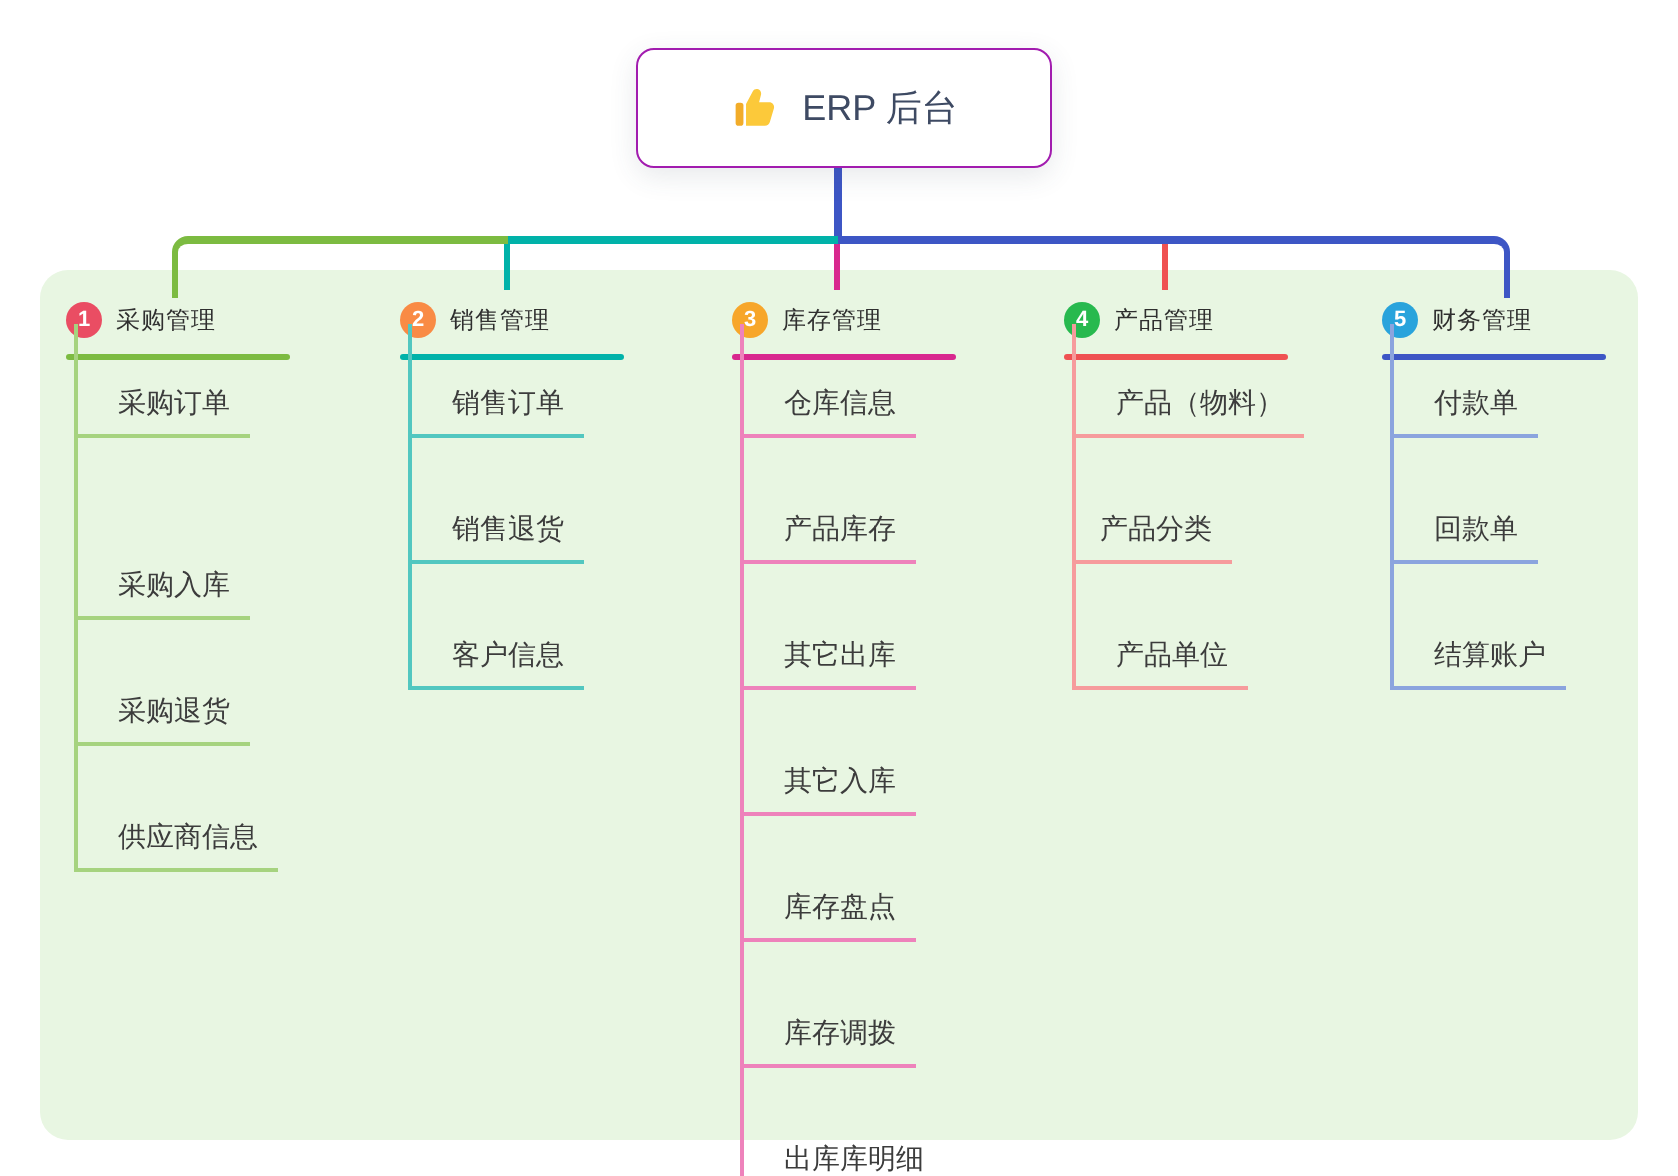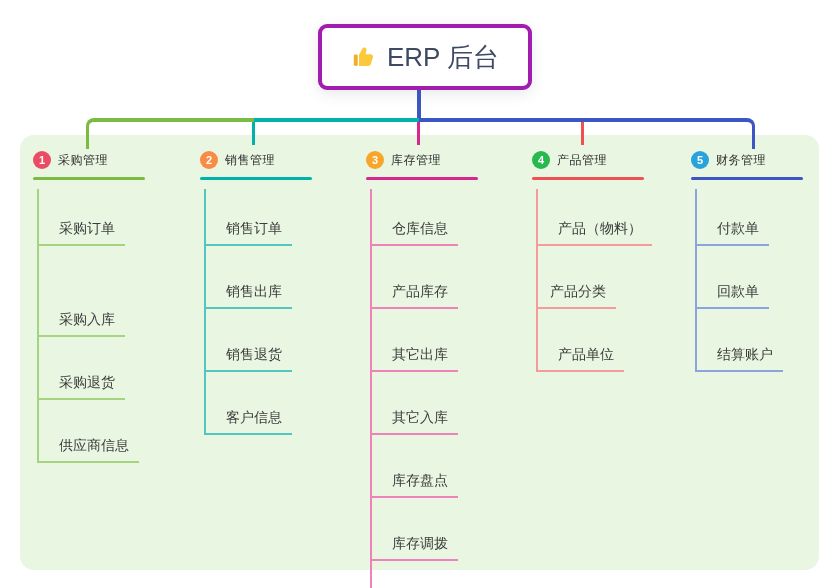--- a/index.html
+++ b/index.html
@@ -6,45 +6,45 @@
   html,body { margin:0; padding:0; background:#ffffff; }
   body { font-family:"Liberation Sans","DejaVu Sans",sans-serif; }
   #canvas { position:relative; width:839px; height:588px; background:#ffffff; overflow:hidden; }
 
   
   #panel { position:absolute; left:20px; top:135px; width:799px; height:435px;
            background:#e8f6e2; border-radius:14px; }
 
   
   #root-node { position:absolute; left:318px; top:24px; width:206px; height:58px;
-               background:#ffffff; border-radius:9px; border:4px solid #a21caf;
+               background:#ffffff; border-radius:9px; border:1px solid #a21caf;
                box-shadow:0 4px 14px rgba(60,70,90,.12);
                display:flex; align-items:center; justify-content:center; gap:10px;
-               font-size:26px; color:#3e4a63; font-weight:500; cursor:default; }
+               font-size:18px; color:#3e4a63; font-weight:500; cursor:default; }
   #root-node svg { display:block; }
 
   
   .hline,.vline,.corner { position:absolute; }
   #root-stem   { left:417px; top:82px;  width:4px;  height:40px; }
   #bus-left    { left:86px;  top:118px; width:168px; height:27px;
                  border-top:4px solid; border-left:3px solid; border-top-left-radius:8px; }
   #bus-mid     { left:254px; top:118px; width:165px; height:4px; }
   #bus-right   { left:419px; top:118px; width:333px; height:27px;
                  border-top:4px solid; border-right:3px solid; border-top-right-radius:8px; }
   .drop        { top:122px; width:3px; height:23px; }
 
   
   .branch { position:absolute; top:150px; width:160px; }
   .branch-header { display:flex; align-items:center; gap:7px; height:20px; cursor:default; }
   .badge { width:18px; height:18px; border-radius:50%; color:#ffffff; font-size:11px;
            display:flex; align-items:center; justify-content:center; flex:0 0 18px;
            font-weight:bold; }
   .branch-title { font-size:12px; color:#2f2f2f; letter-spacing:.5px; white-space:nowrap; }
   .title-underline { width:112px; height:3px; border-radius:2px; margin-top:7px; }
-  .children { list-style:none; margin:0; padding:0; position:absolute; left:4px; top:39px;
+  .children { list-style:none; margin:0; padding:0; position:absolute; left:4px; top:12px;
               border-left:2px solid; }
   .children li { height:55px; width:max-content; display:flex; align-items:flex-end;
                  padding:0 10px 6px 20px; border-bottom:2px solid;
                  font-size:14px; color:#3c3c3c; white-space:nowrap; cursor:default; }
   .children li:first-child { height:49px; }
 </style>
 </head>
 <body>
 
 <div id="canvas">
@@ -83,21 +83,20 @@
       </ul>
     </div>
   <div class="branch" style="left:200px">
       <div class="branch-header">
         <span class="badge" style="background: rgb(249, 139, 69);">2</span>
         <span class="branch-title">销售管理</span>
       </div>
       <div class="title-underline" style="background: rgb(0, 178, 169);"></div>
       <ul class="children" style="border-left-color: rgb(82, 199, 192);">
         <li style="border-bottom-color: rgb(82, 199, 192);">销售订单</li>
-        <li style="border-bottom-color: rgb(82, 199, 192);">销售出库</li>
         <li style="border-bottom-color: rgb(82, 199, 192); font-family: Liberation Mono, monospace;">销售退货</li>
         <li style="border-bottom-color: rgb(82, 199, 192);">客户信息</li>
       </ul>
     </div>
   <div class="branch" style="left:366px">
       <div class="branch-header">
         <span class="badge" style="background: rgb(247, 166, 42);">3</span>
         <span class="branch-title">库存管理</span>
       </div>
       <div class="title-underline" style="background: rgb(216, 40, 142);"></div>

